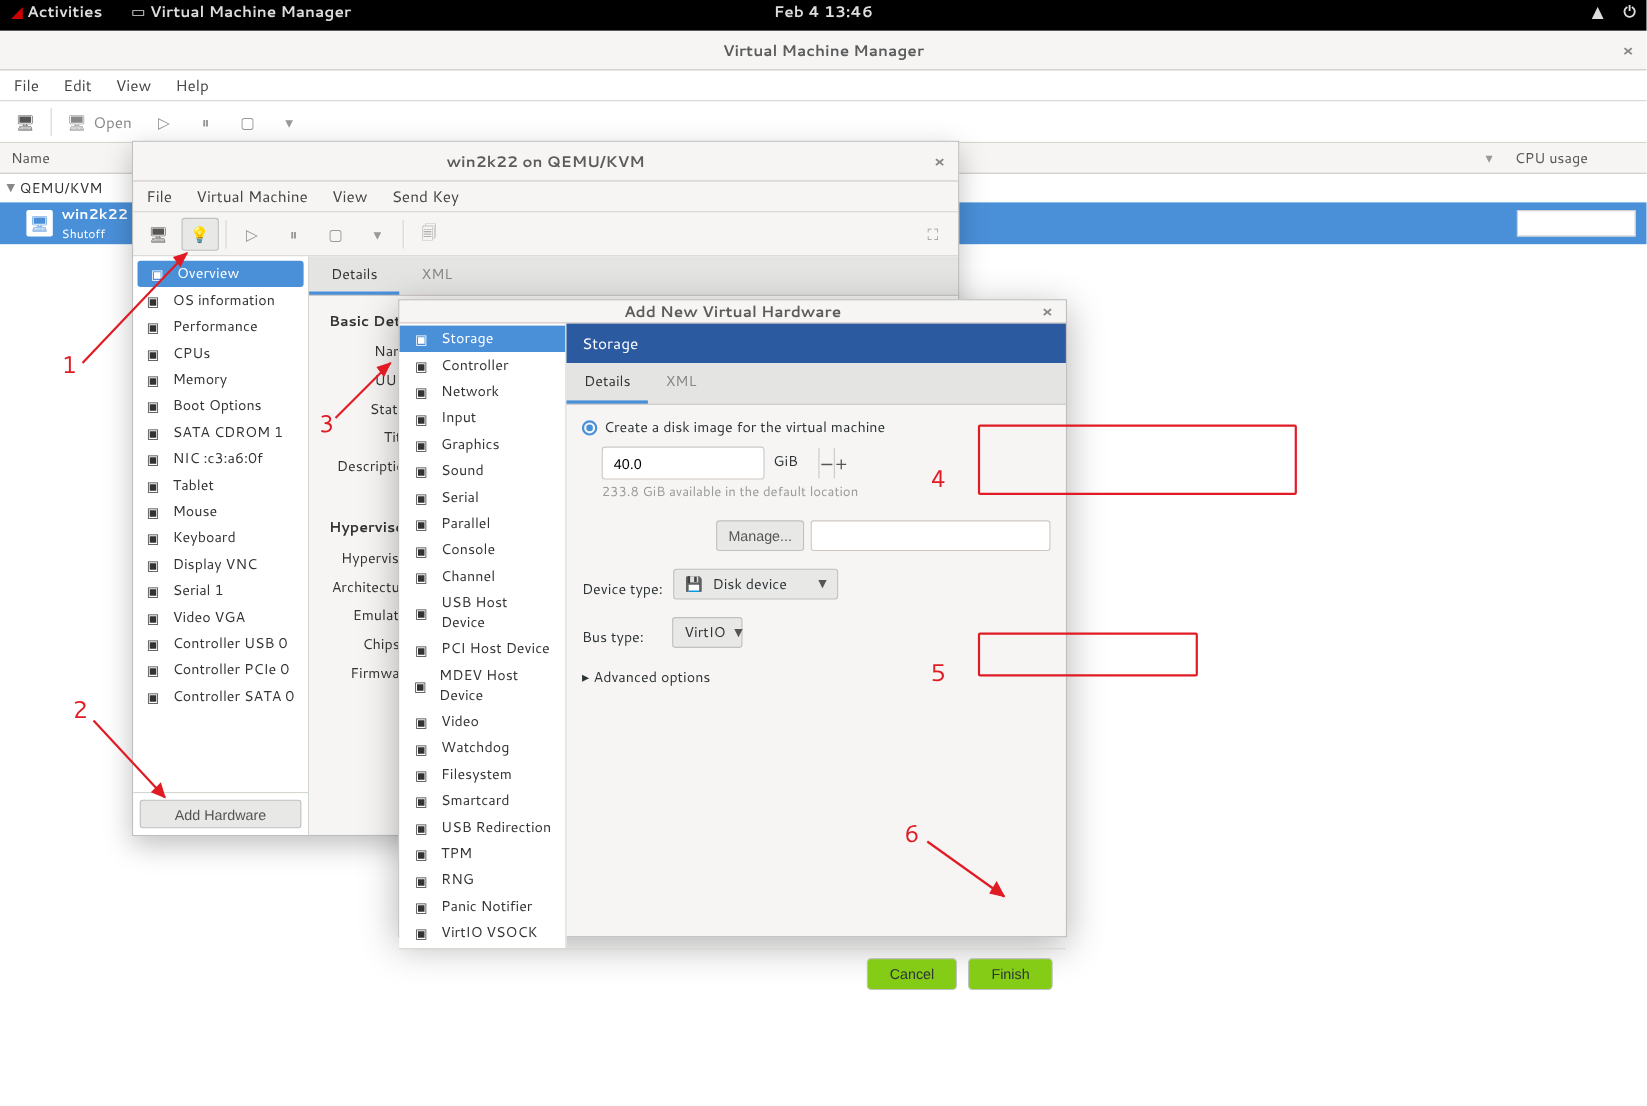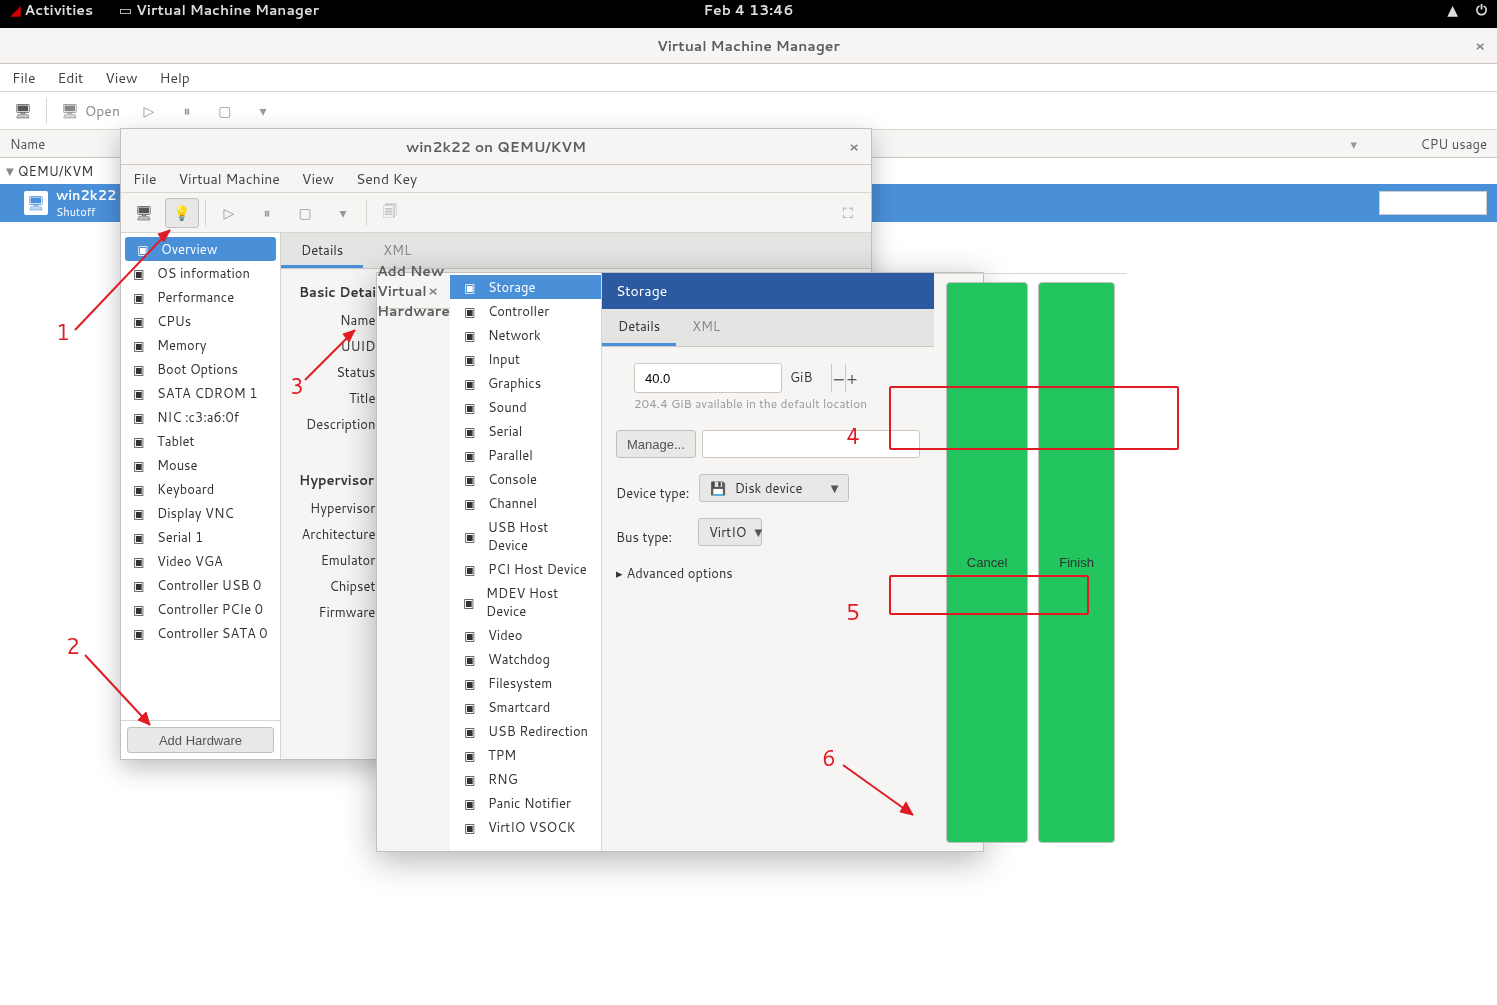--- a/index.html
+++ b/index.html
@@ -76,21 +76,21 @@
   .main-list-header {
     background: #f6f5f4;
     height: 28px;
     display: flex;
     align-items: center;
     border-bottom: 1px solid #cdc7c2;
     font-size: 13px;
     color: #555;
   }
   .main-list-header .name-col { padding: 0 10px; flex: 1; display:flex; justify-content:space-between; }
-  .main-list-header .cpu-col { width: 130px; padding: 0 10px; text-align: right; }
+  .main-list-header .cpu-col { width: 130px; padding: 0 10px; }
 
   .conn-row {
     padding: 4px 10px 4px 6px;
     font-size: 13px;
     color: #333;
     display:flex; align-items:center; gap:4px;
   }
   .vm-row {
     background: #4a90d9;
     color: #fff;
@@ -198,29 +198,29 @@
   .det-tab { padding: 8px 20px; color: #888; font-size: 13px; }
   .det-tab.active { color: #333; border-bottom: 3px solid #4a90d9; }
   .det-content { padding: 14px 18px; font-size: 13px; color: #333; }
   .det-section-title { font-weight: bold; margin-bottom: 10px; }
   .det-field { display: flex; gap: 8px; margin-bottom: 8px; }
   .det-field-label { width: 80px; text-align: right; color: #333;}
 
   
   .addhw-win {
     position: absolute;
-    left: 376px;
+    left: 362px;
     top: 272px;
     width: 608px;
     height: 580px;
     background: #f6f5f4;
     border: 1px solid #bfbfbf;
     box-shadow: 0 8px 32px rgba(0,0,0,.3);
     display: flex;
-    flex-direction: row;
+    flex-direction: column;
   }
   .addhw-titlebar {
     height: 36px;
     display: flex;
     align-items: center;
     justify-content: center;
     font-weight: bold;
     color: #5c5c5c;
     border-bottom: 1px solid #cdc7c2;
     position: relative;
@@ -281,21 +281,21 @@
   .combo .arrow { font-size:10px; color:#555;}
   .adv { margin-top:18px; display:flex; align-items:center; gap:4px; cursor:pointer;}
   .addhw-footer {
     border-top: 1px solid #d3d7cf;
     padding: 8px 12px;
     display: flex;
     justify-content: flex-end;
     gap: 10px;
   }
   .dlg-btn {
-    background:#22c55e; border:1px solid #c0c0c0; border-radius:4px;
+    background:#84cc16; border:1px solid #c0c0c0; border-radius:4px;
     padding: 6px 20px; font-size:13px; color:#2e3436;
   }
 
   
   .hl { position:absolute; border: 2px solid #e01b24; border-radius:2px; pointer-events:none;}
   .ann { position:absolute; color:#e01b24; font-size:22px; pointer-events:none;}
   svg.arrow { position:absolute; pointer-events:none; overflow:visible;}
   svg.arrow line, svg.arrow polygon { stroke:#e01b24; fill:#e01b24;}
 </style>
 </head>
@@ -592,29 +592,33 @@
           <span>VirtIO VSOCK</span>
         </div>
       </div>
     <div class="addhw-right">
       <div class="addhw-header">Storage</div>
       <div class="addhw-tabs">
         <div class="addhw-tab active">Details</div>
         <div class="addhw-tab">XML</div>
       </div>
       <div class="addhw-content">
+        <div class="radio-row">
+          <span class="radio checked"></span>
+          <span>Create a disk image for the virtual machine</span>
+        </div>
         <div style="display:flex;align-items:center;gap:8px;">
           <div class="spin">
             <input value="40.0" style="">
             <div class="spin-btn">−</div>
             <div class="spin-btn">+</div>
           </div>
           <span>GiB</span>
         </div>
-        <div class="hint">204.4 GiB available in the default location</div>
+        <div class="hint">233.8 GiB available in the default location</div>
         <div style="height:14px"></div>
         <div style="display:flex; margin-top:4px;justify-content:flex-end;">
           <button class="manage-btn">Manage...</button>
           <div class="path-input"></div>
         </div>
         <div class="field-row">
           <span>Device type:</span>
           <div class="combo" style="width:150px">
             <span>💾</span>
             <span>Disk device</span>

